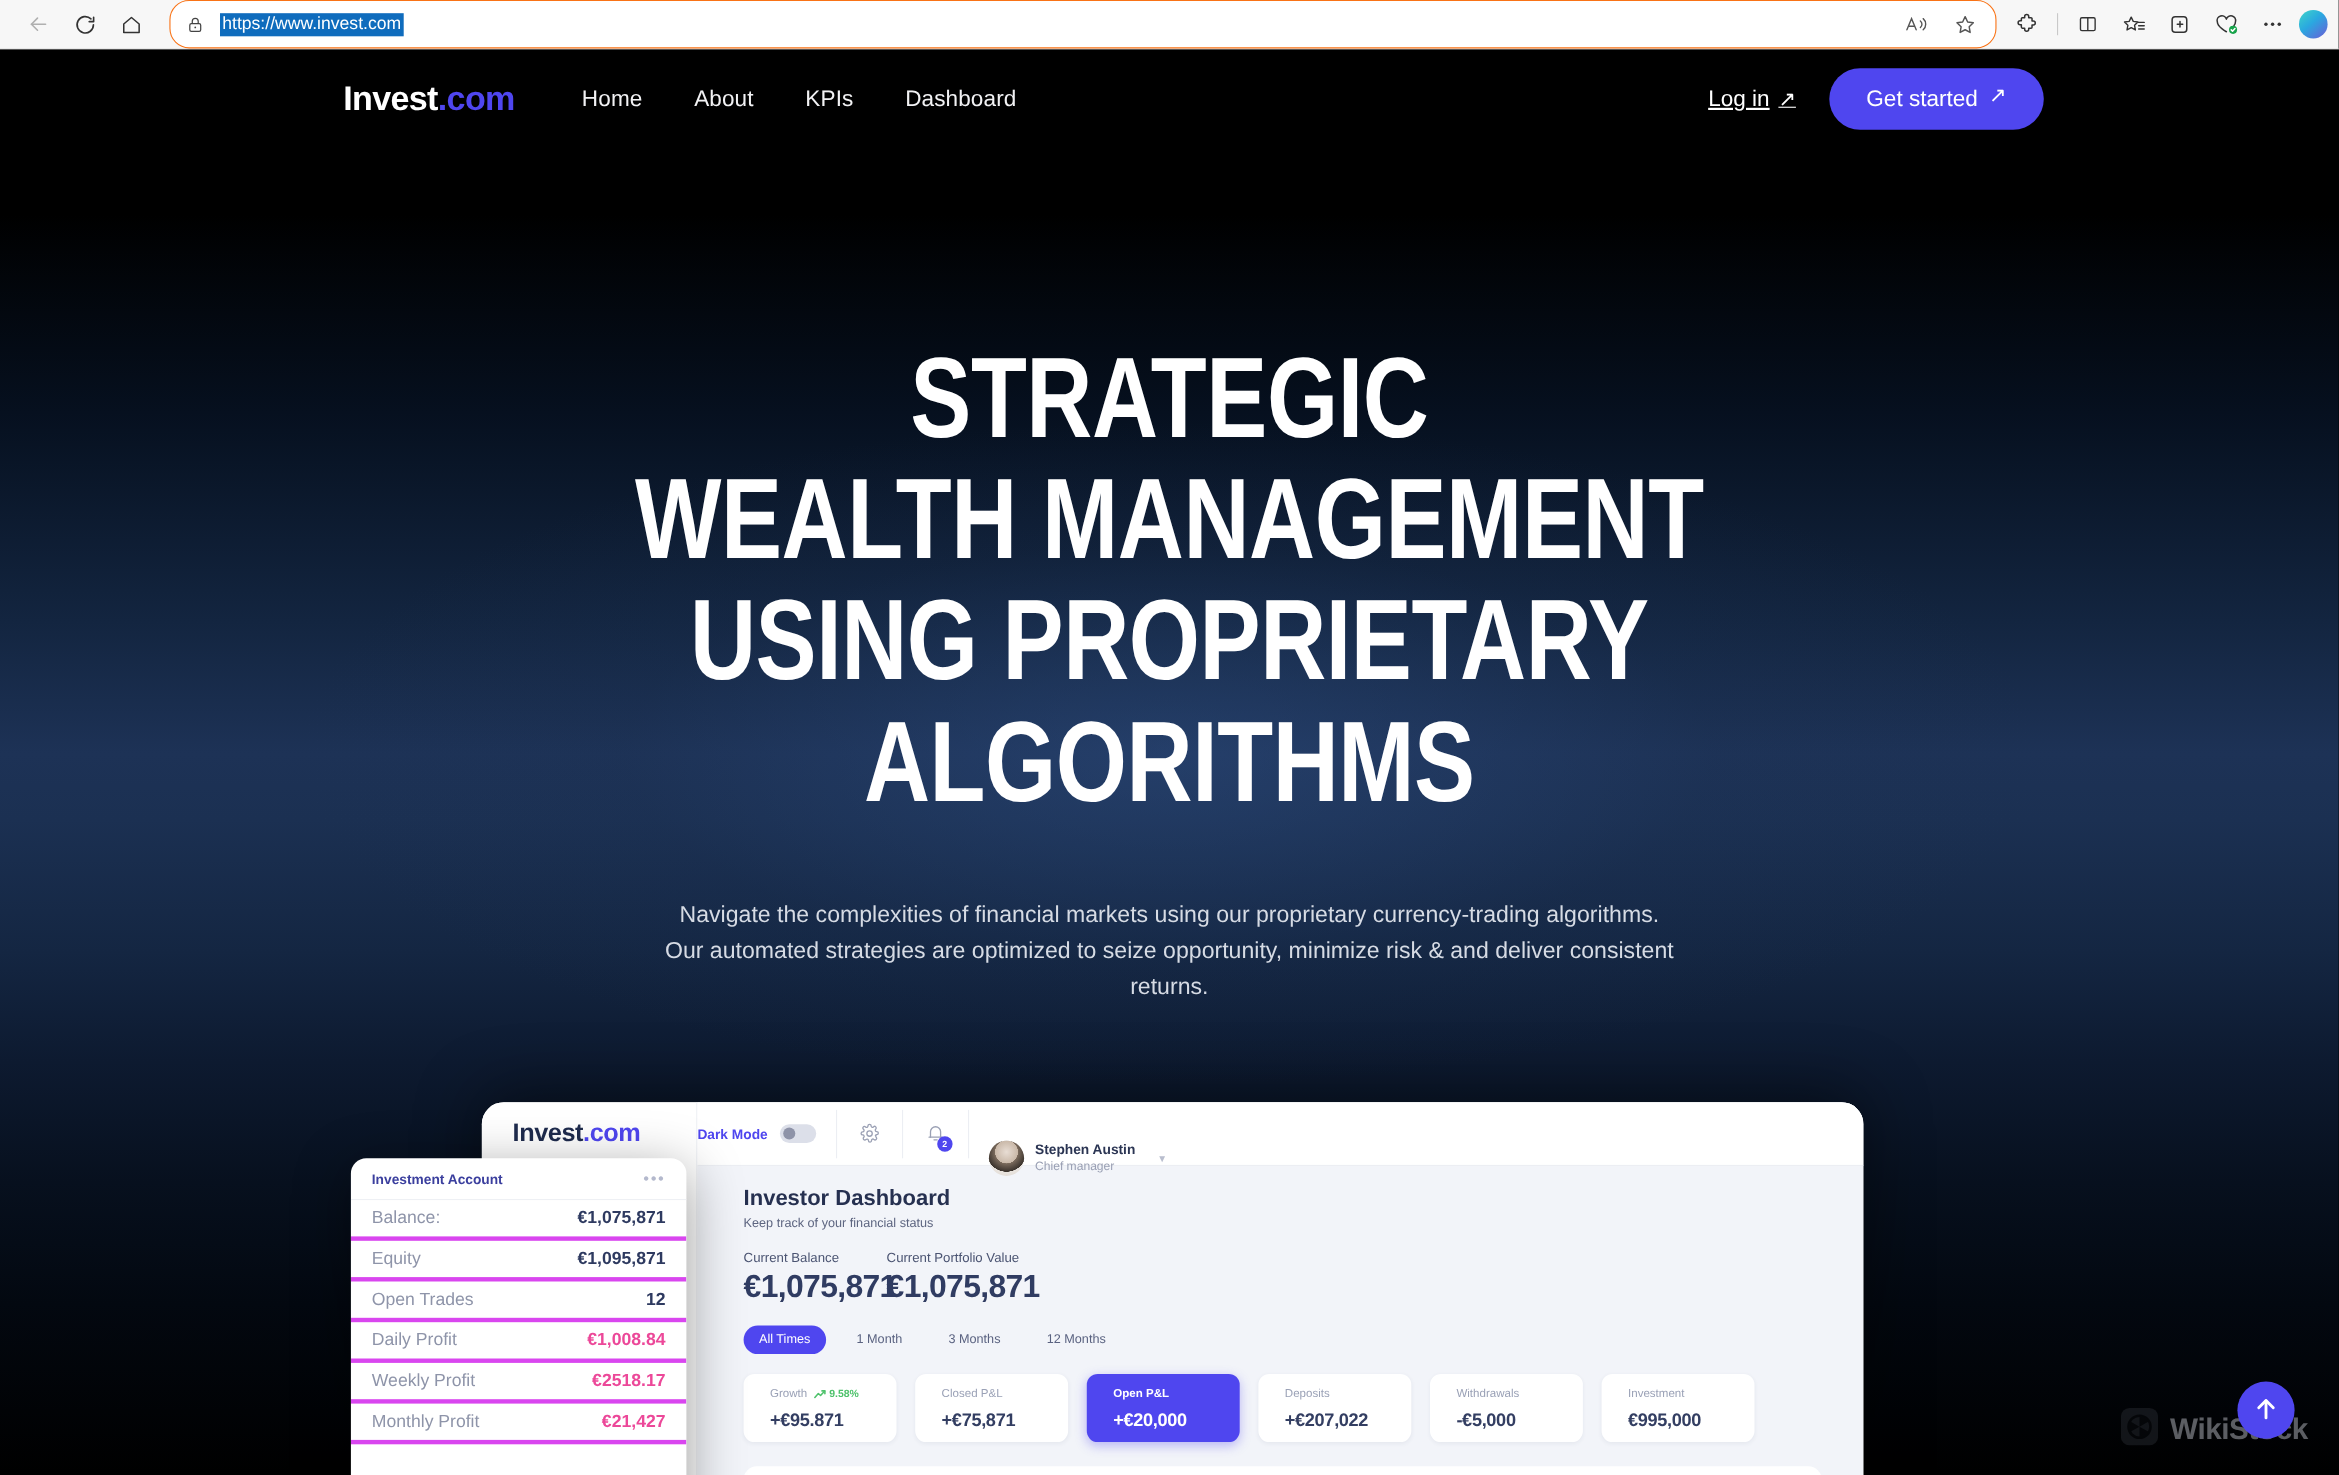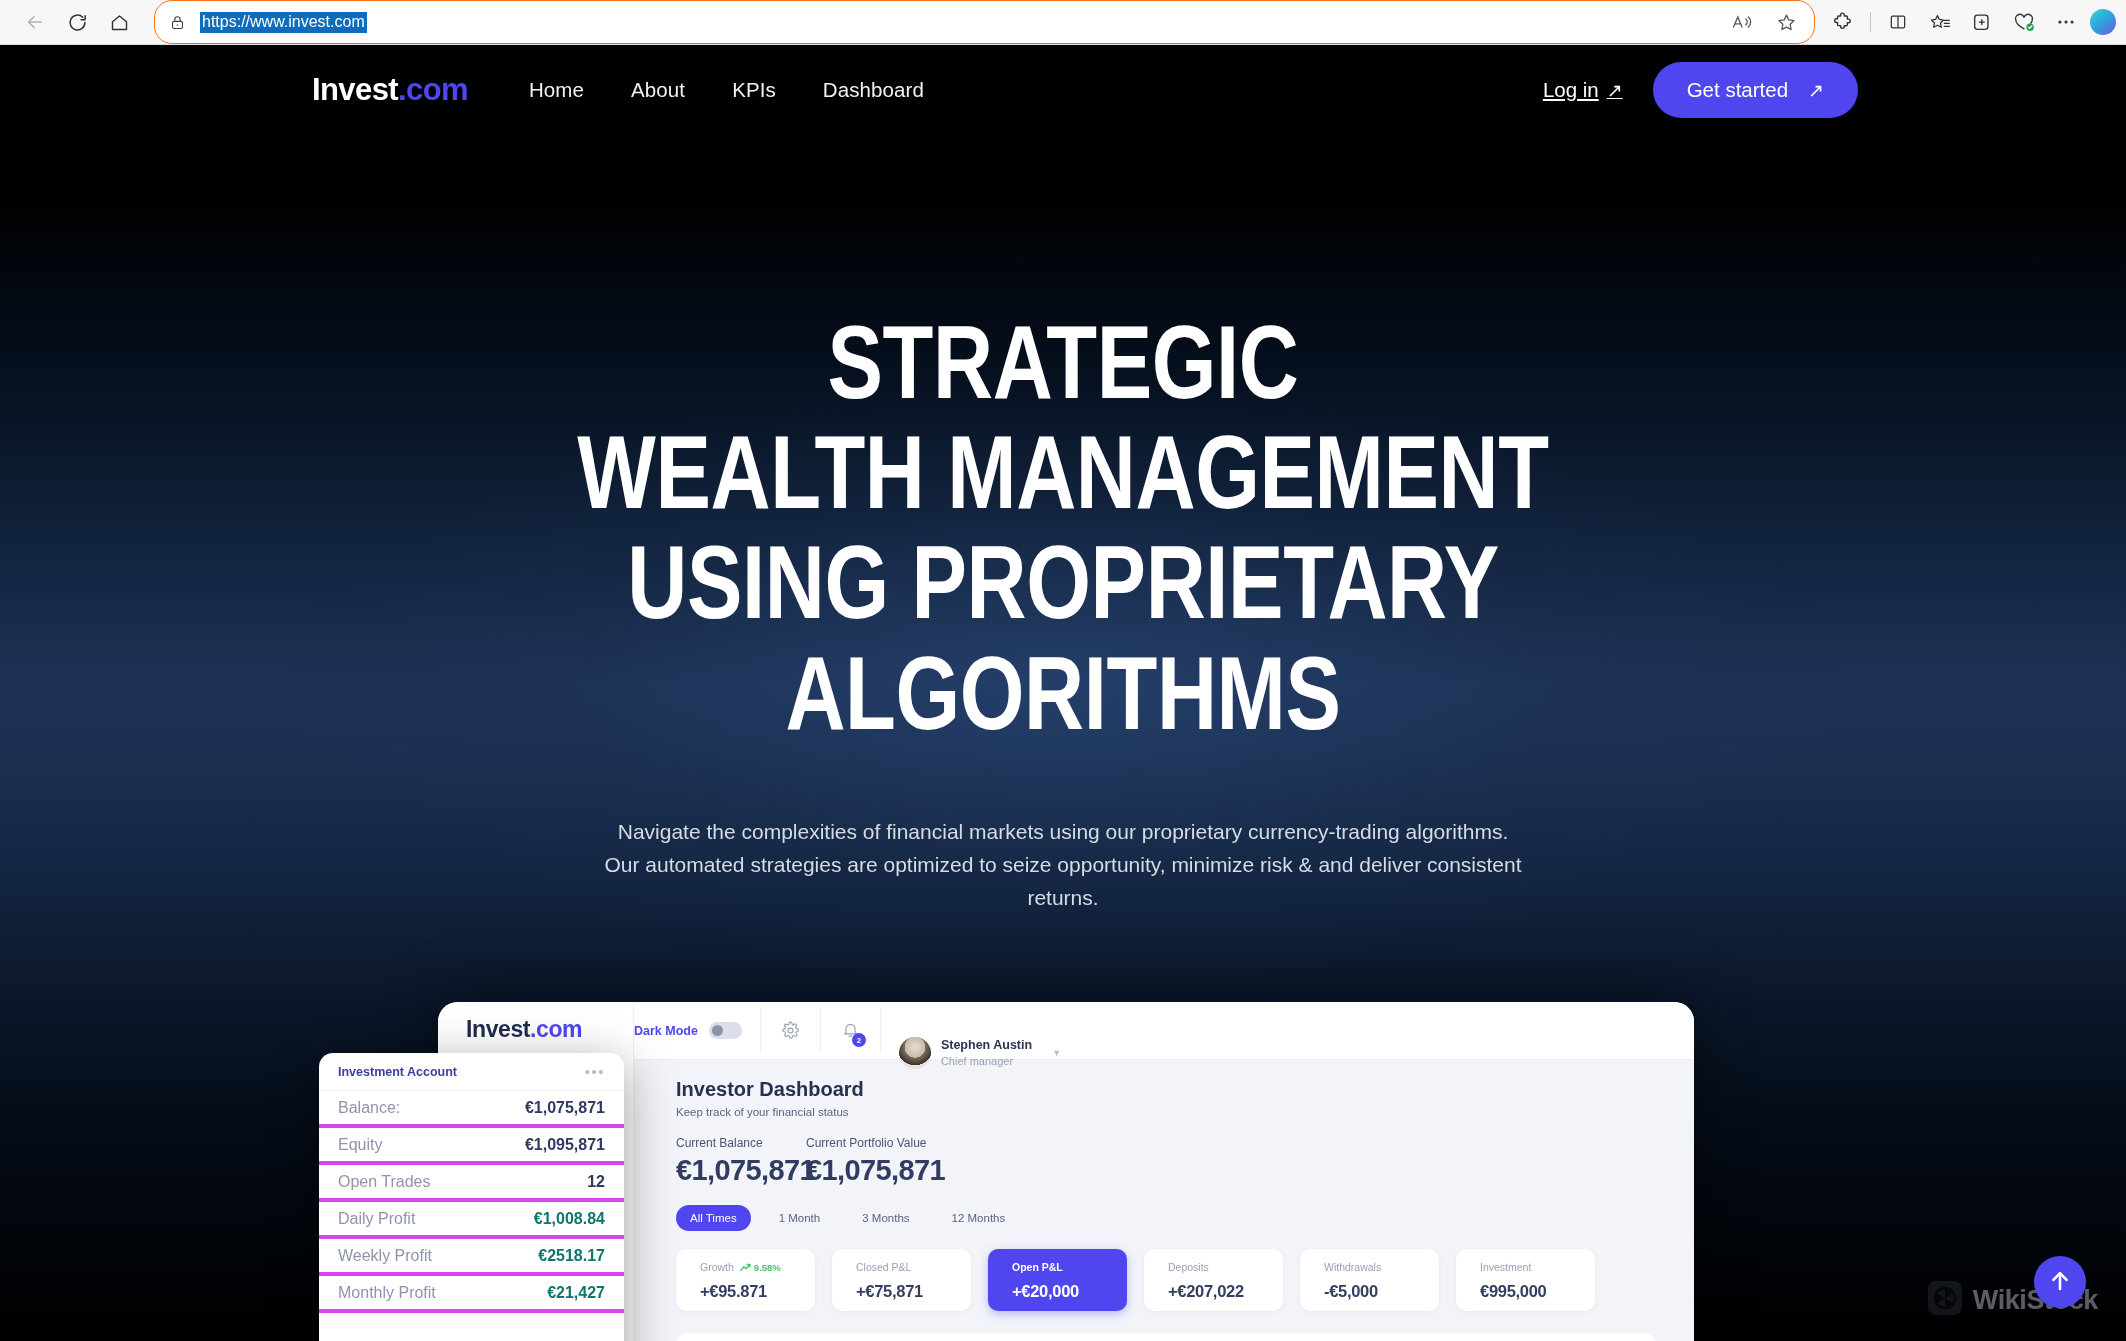--- a/index.html
+++ b/index.html
@@ -98,21 +98,21 @@
   }
   #header-right { margin-left: auto; margin-right: 268px; display: flex; align-items: center; gap: 30px; }
   #login-link {
     color: #ffffff; font-size: 20.5px; white-space: nowrap;
     display: flex; align-items: center; gap: 8px;
   }
   #get-started-button {
     background: #4f46ef; color: #fff;
     font-size: 20.5px;
     padding: 16px 34px; border-radius: 40px;
-    display: flex; align-items: center; gap: 20px;
+    display: flex; align-items: flex-start; gap: 10px;
     white-space: nowrap; border: none; cursor: pointer;
     font-family: "Liberation Sans", sans-serif;
   }
   .arrow-ne { font-size: 19px; line-height: 1; }
 
   
   #hero-heading {
     position: absolute; top: 262px; left: 0; width: 2126px;
     text-align: center; color: #ffffff;
     font-size: 104px;
@@ -237,21 +237,21 @@
   #ia-title { font-size: 12.5px; font-weight: 600; color: #3b3f9e; }
   #ia-menu-icon { color: #b4b9cd; font-size: 15px; letter-spacing: 1.5px; line-height: 1; }
   .ia-row {
     height: 37px; display: flex; align-items: center; justify-content: space-between;
     padding: 0 19px; border-bottom: 4px solid #d946ef;
     font-size: 16px;
     text-align: right;
   }
   .ia-row .ia-label { color: #8e94a9; }
   .ia-row .ia-value { color: #2e3a60; font-weight: 700; }
-  .ia-row .ia-value.green { color: #0f766e; }
+  .ia-row .ia-value.green { color: #ec4899; }
 
   
   #watermark {
     position: absolute; right: 28px; bottom: 22px;
     display: flex; align-items: center; gap: 11px;
     opacity: 0.42;
   }
   #watermark-text { color: #d9dde6; font-size: 27px; font-weight: 700; letter-spacing: -0.4px; }
   #scroll-top-button {
     position: absolute; right: 40px; bottom: 33px;

